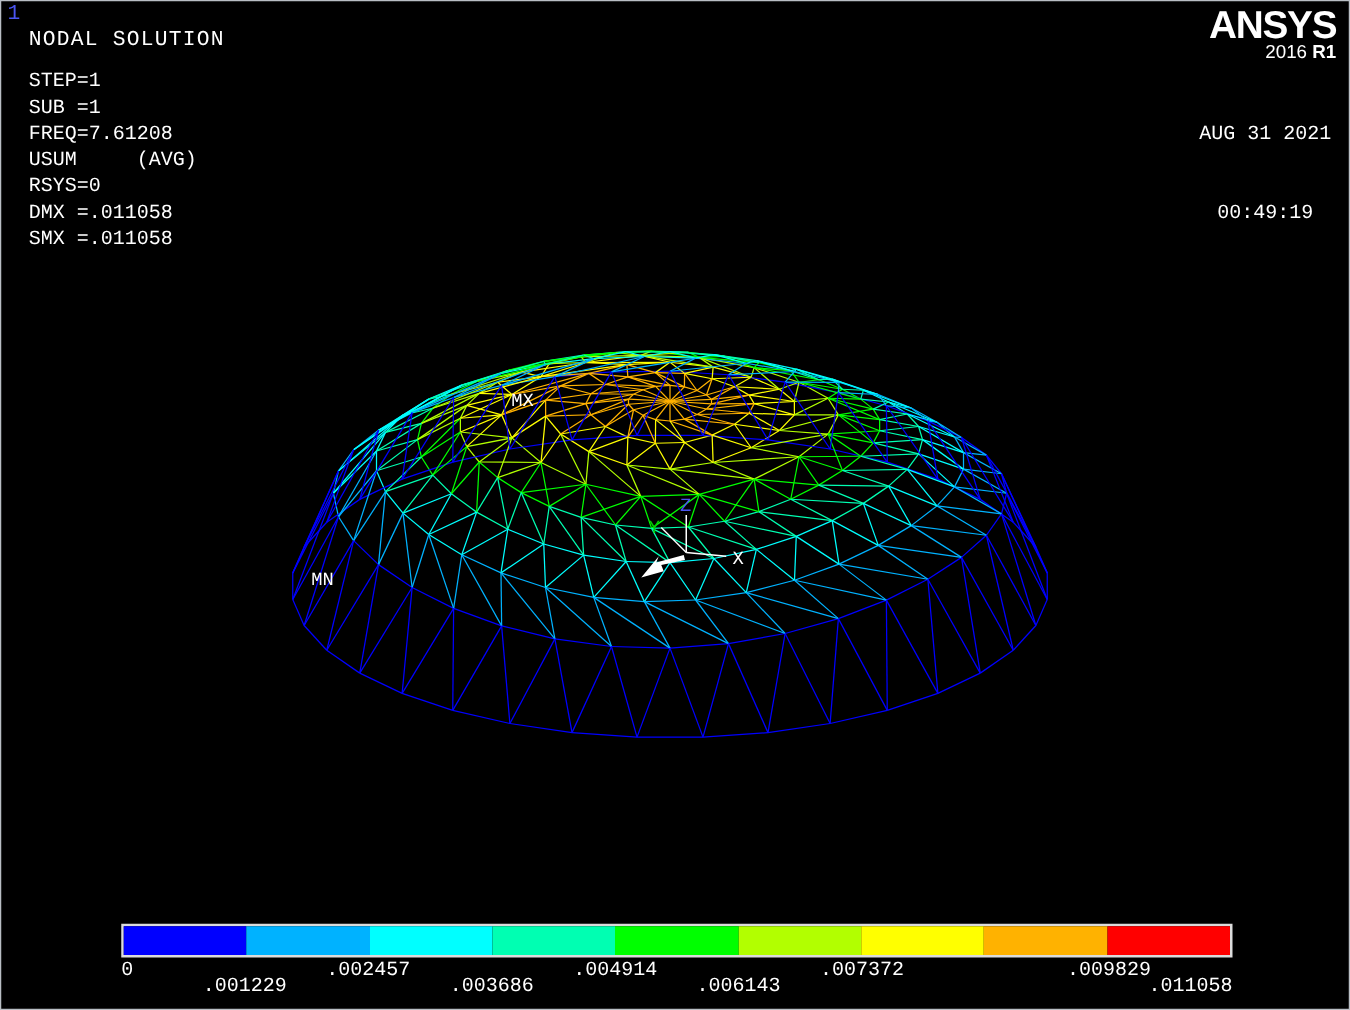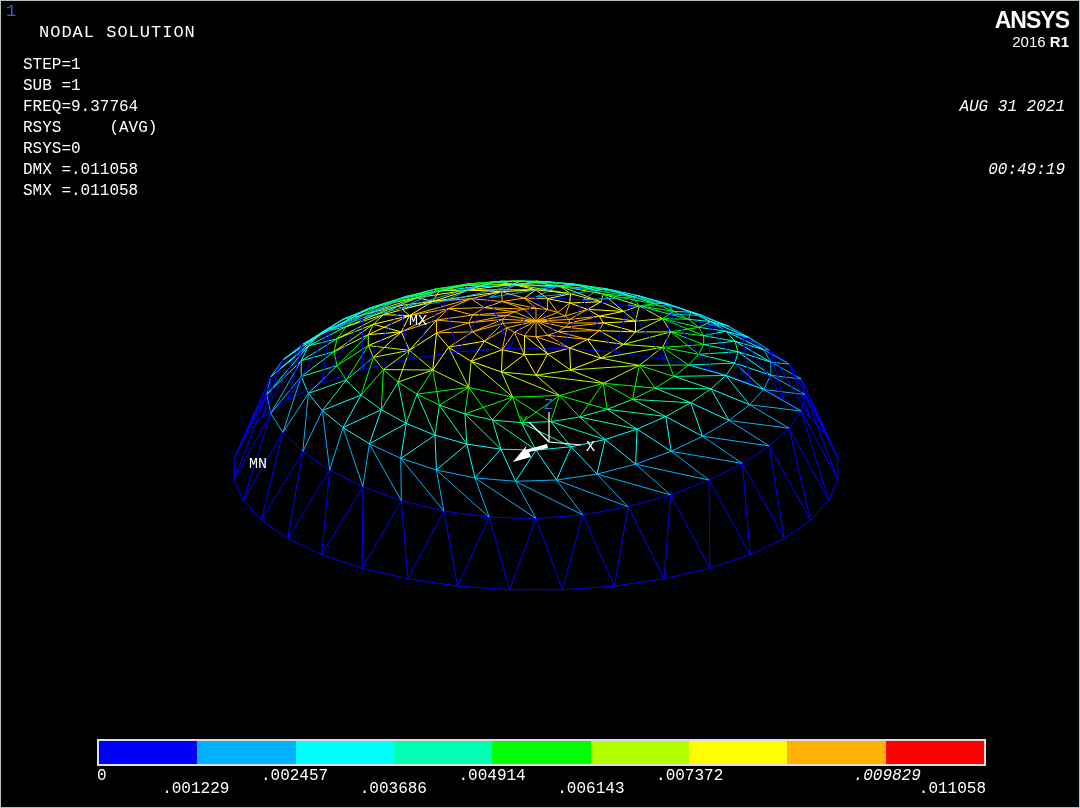--- a/index.html
+++ b/index.html
@@ -2,44 +2,44 @@
 <html><head>
 <meta charset="utf-8">
 <style>
   html,body{margin:0;padding:0;background:#1a1a1a;}
   .canvas{
     position:relative;width:1080px;height:808px;background:#000;
     border:1px solid #b9bec4;box-sizing:border-box;overflow:hidden;
     font-family:"Liberation Mono","DejaVu Sans Mono",monospace;color:#fff;
   }
   .plot-id{position:absolute;left:5px;top:1px;font-size:17px;color:#4a55f0;}
-  .title{position:absolute;left:38px;top:22px;font-size:17px;letter-spacing:1px;white-space:pre;}
+  .title{position:absolute;left:22px;top:22px;font-size:17px;letter-spacing:1px;white-space:pre;}
   .info{position:absolute;left:22px;top:54px;font-size:16px;line-height:21px;white-space:pre;}
   .brand{position:absolute;right:10px;top:4px;text-align:right;font-family:"Liberation Sans",sans-serif;}
-  .brand-name{font-size:23px;font-weight:bold;letter-spacing:-1px;line-height:30px;color:#fff;}
+  .brand-name{font-size:31px;font-weight:bold;letter-spacing:-1px;line-height:30px;color:#fff;}
   .brand-release{font-size:15px;color:#fff;margin-top:-2px;}
   .brand-release .rev{font-weight:bold;}
-  .datetime{position:absolute;right:14px;top:54px;text-align:right;font-size:16px;line-height:21px;white-space:pre;font-style:italic;}
+  .datetime{position:absolute;right:14px;top:54px;text-align:center;font-size:16px;line-height:21px;white-space:pre;}
   #mesh-svg{position:absolute;left:0;top:0;}
   .legend{position:absolute;left:96px;top:738px;width:889px;}
   .legend-bar{display:flex;height:23px;border:2px solid #dcdcdc;}
   .legend-bar > div{flex:1 1 0;}
   .legend-ticks{position:relative;height:42px;font-size:16px;}
   .tick{position:absolute;white-space:nowrap;color:#fff;}
   .tick.rowa{top:1px;}
   .tick.rowb{top:14px;}
 </style>
 </head>
 <body>
 
 <div class="canvas">
 
   <div class="plot-id">1</div>
   <div class="title">NODAL SOLUTION</div>
-  <div class="info" id="info-block"><div>STEP=1</div><div>SUB =1</div><div>FREQ=9.37764</div><div>RSYS     (AVG)</div><div>RSYS=0</div><div>DMX =.011058</div><div>SMX =.011058</div></div>
+  <div class="info" id="info-block"><div>STEP=1</div><div>SUB =1</div><div>FREQ=7.61208</div><div>USUM     (AVG)</div><div>RSYS=0</div><div>DMX =.011058</div><div>SMX =.011058</div></div>
 
   <div class="brand">
     <div class="brand-name">ANSYS</div>
     <div class="brand-release"><span>2016</span> <span class="rev">R1</span></div>
   </div>
 
   <div class="datetime">
     <div>AUG 31 2021</div>
     <div>00:49:19</div>
   </div>
@@ -808,18 +808,18 @@
       </div>
     <div class="legend-ticks" id="legend-ticks">
         <div class="tick rowa" style="left: 0%; transform: none;">0</div>
         <div class="tick rowb" style="left: 11.1111%; transform: translateX(-50%);">.001229</div>
         <div class="tick rowa" style="left: 22.2222%; transform: translateX(-50%);">.002457</div>
         <div class="tick rowb" style="left: 33.3333%; transform: translateX(-50%);">.003686</div>
         <div class="tick rowa" style="left: 44.4444%; transform: translateX(-50%); text-align: right;">.004914</div>
         <div class="tick rowb" style="left: 55.5556%; transform: translateX(-50%);">.006143</div>
         <div class="tick rowa" style="left: 66.6667%; transform: translateX(-50%);">.007372</div>
         <div class="tick rowb" style="left: 77.7778%; transform: translateX(-50%); margin-top: 48px;">.0086</div>
-        <div class="tick rowa" style="left: 88.8889%; transform: translateX(-50%); font-style: italic;">.009829</div>
+        <div class="tick rowa" style="left: 88.8889%; transform: translateX(-50%);">.009829</div>
         <div class="tick rowb" style="left: 100%; transform: translateX(-100%);">.011058</div>
       </div>
   </div>
 
 </div>
 
 </body></html>

